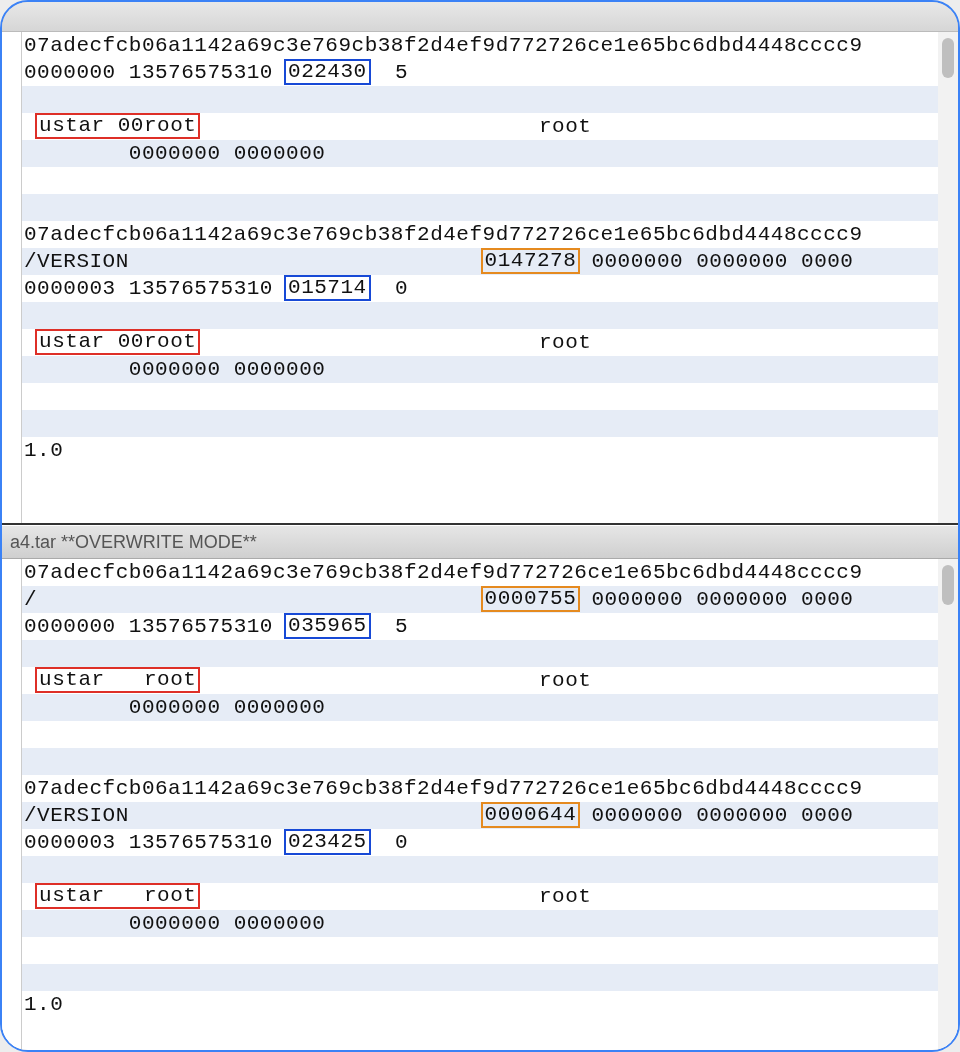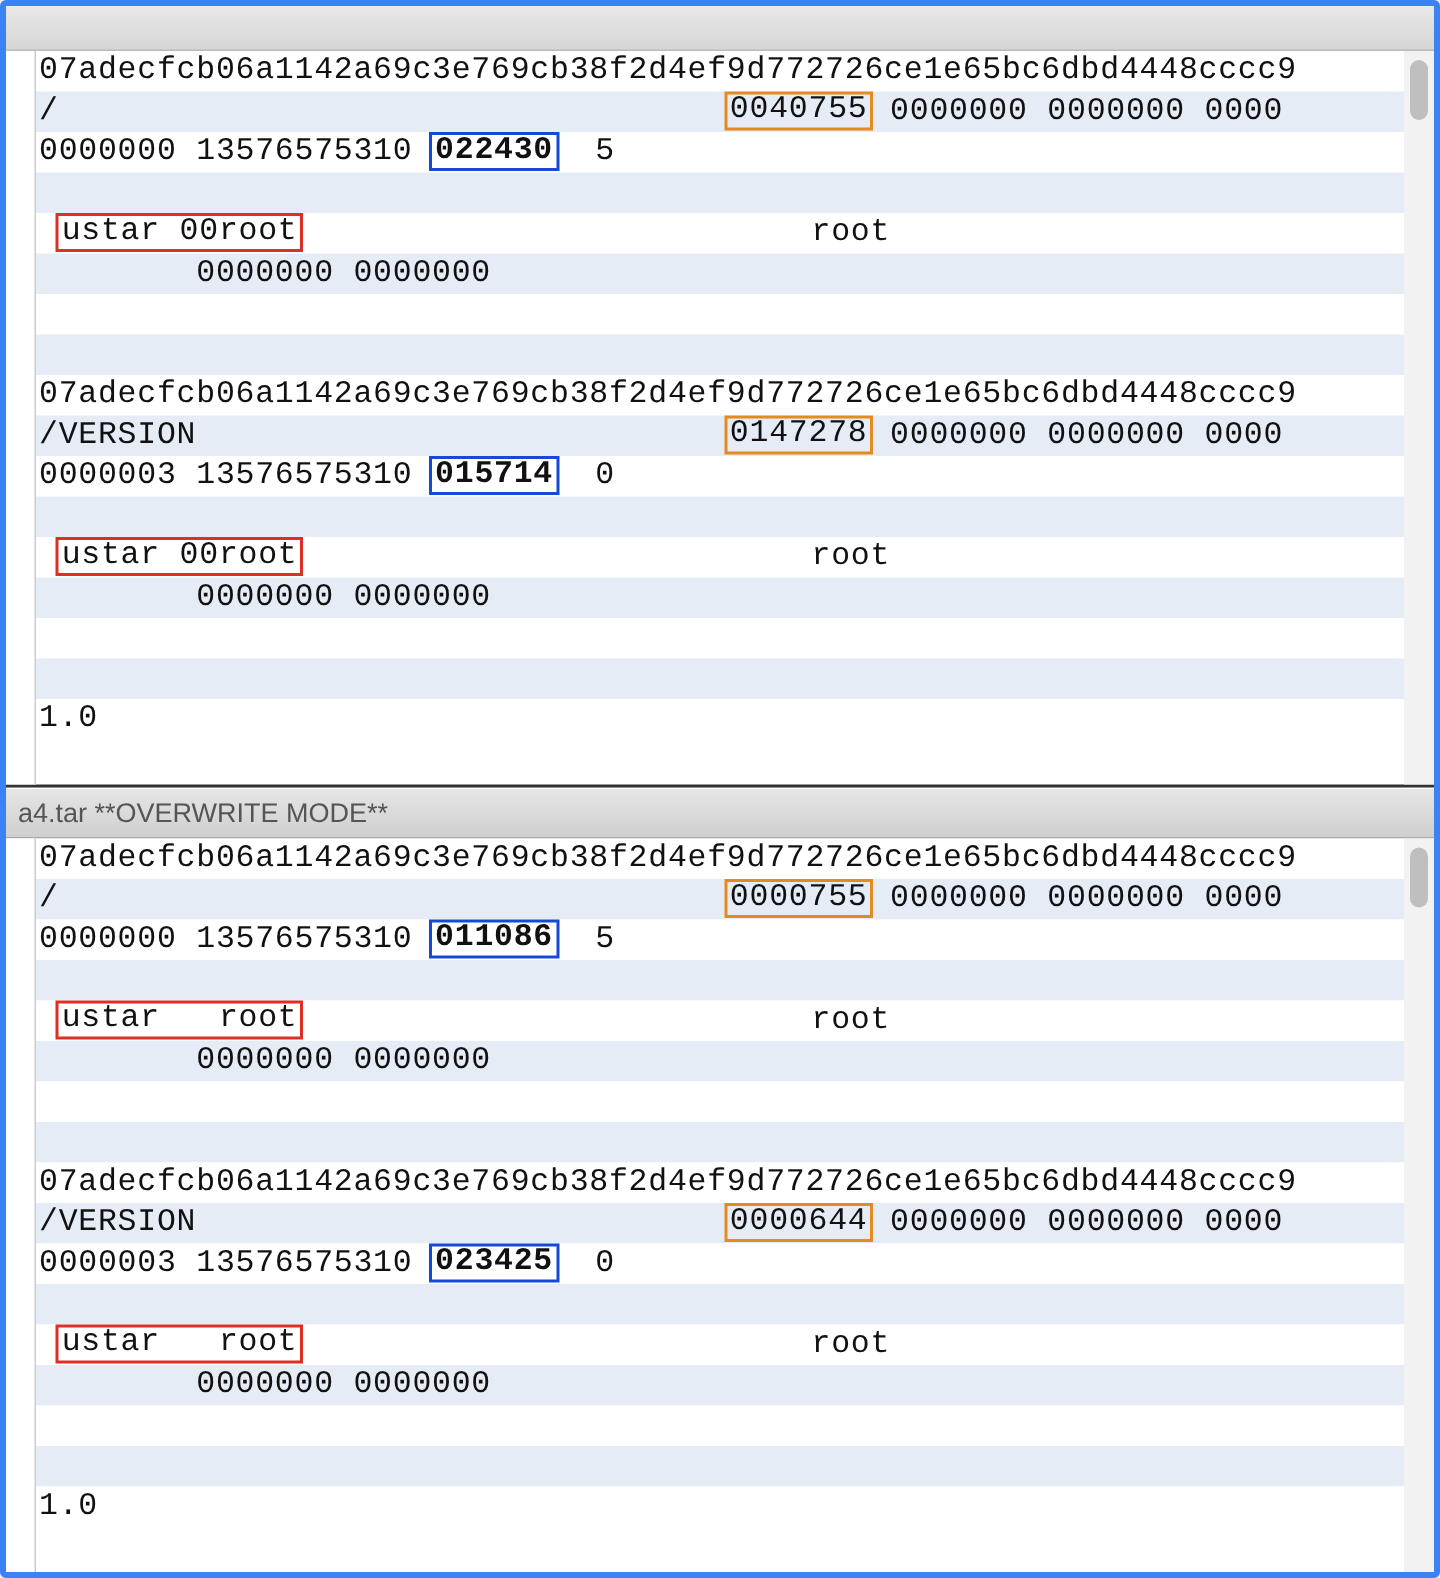--- a/index.html
+++ b/index.html
@@ -1,21 +1,21 @@
 <!DOCTYPE html>
 <html><head>
 <meta charset="utf-8">
 <style>
   * { box-sizing: border-box; margin: 0; padding: 0; }
   html, body { width: 960px; height: 1052px; font-family: -apple-system, "Helvetica Neue", Arial, sans-serif; background: #ededed; }
   .outer {
     width: 960px; height: 1052px;
     background: #d0d0d0;
-    border: 4px solid #3b82f6;
-    border-radius: 4px;
+    border: 2px solid #3b82f6;
+    border-radius: 28px;
     overflow: hidden;
     position: relative;
   }
   .panes { display: flex; flex-direction: column; width: 100%; height: 100%; }
   .topbar {
     height: 30px;
     background: linear-gradient(#e8e8e8,#d6d6d6);
     border-bottom: 1px solid #bbb;
   }
   .pane {
@@ -81,36 +81,35 @@
     display: inline-block;
     border: 2.5px solid;
     padding: 0 2px;
     margin: 0 -2px;
     line-height: 22px;
     height: 26px;
     position: relative;
     top: -1px;
   }
   .box-orange { border-color: #e58a1f; }
-  .box-blue   { border-color: #1749d6; font-weight: bold; }
+  .box-blue   { border-color: #1749d6; }
   .box-red    { border-color: #de2f27; }
 </style>
 </head>
 <body>
 
 <div class="outer">
   <div class="panes">
 
     <div class="topbar"></div>
 
     <div class="pane pane-top">
       <div class="gutter"></div>
       <div class="content" id="top-content">
           <div class="row odd">07adecfcb06a1142a69c3e769cb38f2d4ef9d772726ce1e65bc6dbd4448cccc9</div>
-          <div class="row even">/                                  <span class="box box-orange">0040755</span> 0000000 0000000 0000</div>
           <div class="row odd">0000000 13576575310 <span class="box box-blue">022430</span>  5</div>
           <div class="row even"></div>
           <div class="row odd"> <span class="box box-red">ustar 00root</span>                          root</div>
           <div class="row even">        0000000 0000000</div>
           <div class="row odd"></div>
           <div class="row even"></div>
           <div class="row odd">07adecfcb06a1142a69c3e769cb38f2d4ef9d772726ce1e65bc6dbd4448cccc9</div>
           <div class="row even">/VERSION                           <span class="box box-orange">0147278</span> 0000000 0000000 0000</div>
           <div class="row odd">0000003 13576575310 <span class="box box-blue">015714</span>  0</div>
           <div class="row even"></div>
@@ -127,21 +126,21 @@
 
     <div class="titlebar">
       <span>a4.tar **OVERWRITE MODE**</span>
     </div>
 
     <div class="pane">
       <div class="gutter"></div>
       <div class="content" id="bottom-content">
           <div class="row odd">07adecfcb06a1142a69c3e769cb38f2d4ef9d772726ce1e65bc6dbd4448cccc9</div>
           <div class="row even">/                                  <span class="box box-orange">0000755</span> 0000000 0000000 0000</div>
-          <div class="row odd">0000000 13576575310 <span class="box box-blue">011086</span>  5</div>
+          <div class="row odd">0000000 13576575310 <span class="box box-blue">035965</span>  5</div>
           <div class="row even"></div>
           <div class="row odd"> <span class="box box-red">ustar   root</span>                          root</div>
           <div class="row even">        0000000 0000000</div>
           <div class="row odd"></div>
           <div class="row even"></div>
           <div class="row odd">07adecfcb06a1142a69c3e769cb38f2d4ef9d772726ce1e65bc6dbd4448cccc9</div>
           <div class="row even">/VERSION                           <span class="box box-orange">0000644</span> 0000000 0000000 0000</div>
           <div class="row odd">0000003 13576575310 <span class="box box-blue">023425</span>  0</div>
           <div class="row even"></div>
           <div class="row odd"> <span class="box box-red">ustar   root</span>                          root</div>

